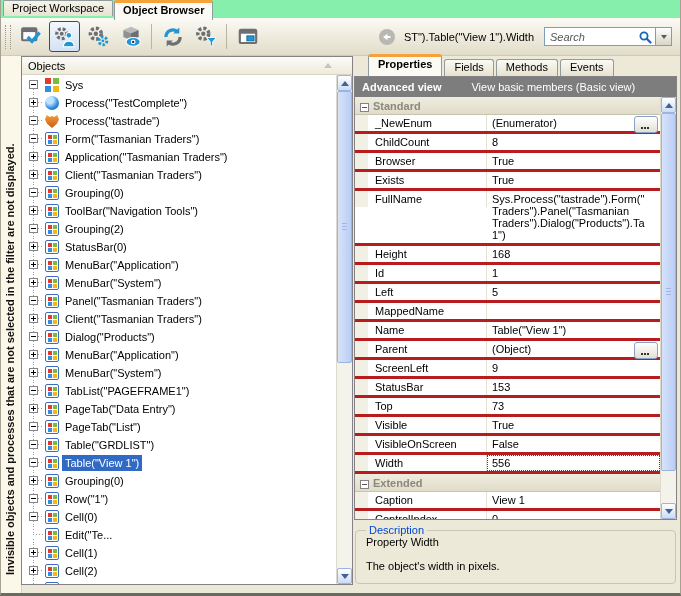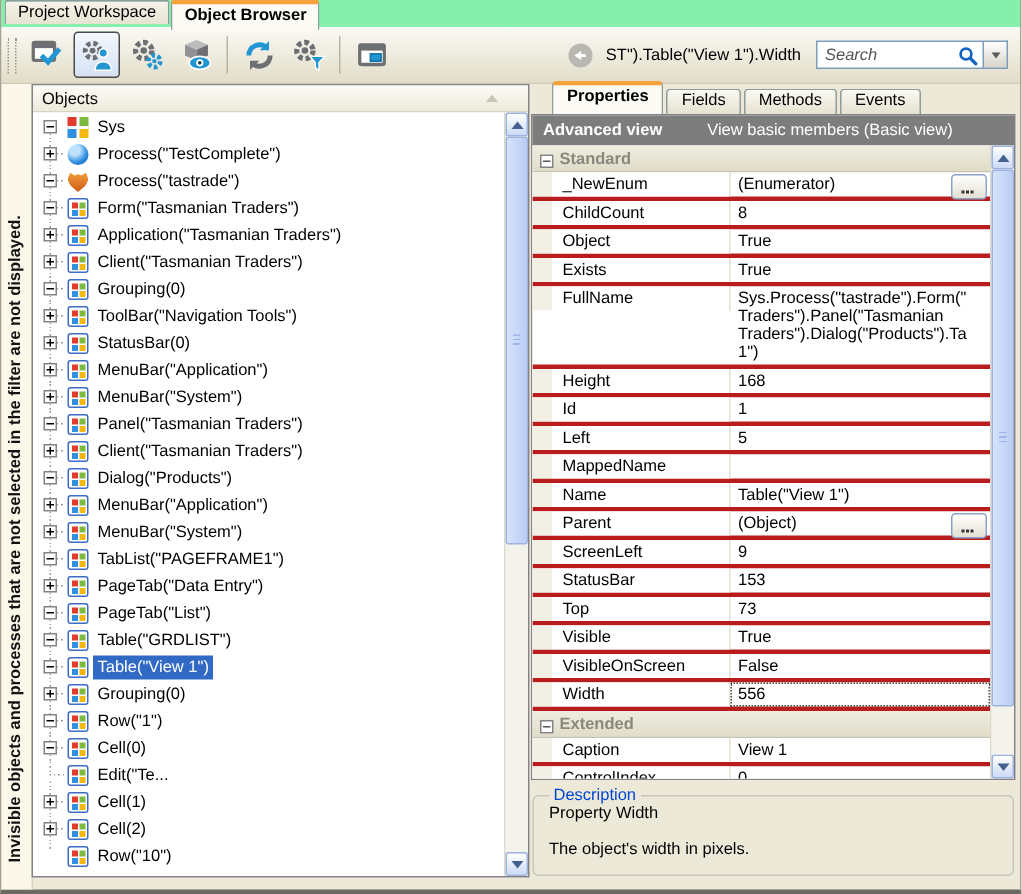--- a/index.html
+++ b/index.html
@@ -318,20 +318,31 @@
             <span class="indent"><span class="tcell"></span><span class="tcell gline"></span><span class="tcell gline"></span><span class="tcell gline"></span></span>
             <span class="tbox">
               <i class="vt"></i>
               <i class="vb"></i>
               <i class="hz"></i>
               <span class="expander"></span>
             </span>
             <span class="node-icon"></span>
             <span class="node-label">ToolBar("Navigation Tools")</span>
           </div>
+          <div class="tree-row m-expand-minus m-tail-true m-level-3 m-icon-win">
+            <span class="indent"><span class="tcell"></span><span class="tcell gline"></span><span class="tcell gline"></span></span>
+            <span class="tbox">
+              <i class="vt"></i>
+              <i class="vb"></i>
+              <i class="hz"></i>
+              <span class="expander"></span>
+            </span>
+            <span class="node-icon"></span>
+            <span class="node-label">Grouping(2)</span>
+          </div>
           <div class="tree-row m-expand-plus m-tail-false m-level-4 m-icon-win">
             <span class="indent"><span class="tcell"></span><span class="tcell gline"></span><span class="tcell gline"></span><span class="tcell gline"></span></span>
             <span class="tbox">
               <i class="vt"></i>
               <i class="vb"></i>
               <i class="hz"></i>
               <span class="expander"></span>
             </span>
             <span class="node-icon"></span>
             <span class="node-label">StatusBar(0)</span>
@@ -597,21 +608,21 @@
             <div class="prop-row m-kind-row">
 
               <div class="prop-name">ChildCount</div>
               <div class="prop-value">
                 <span class="pv-text">8</span>
 
               </div>
             </div>
             <div class="prop-row m-kind-row">
 
-              <div class="prop-name">Object</div>
+              <div class="prop-name">Browser</div>
               <div class="prop-value">
                 <span class="pv-text">True</span>
 
               </div>
             </div>
             <div class="prop-row m-kind-row">
 
               <div class="prop-name">Exists</div>
               <div class="prop-value">
                 <span class="pv-text">True</span>

